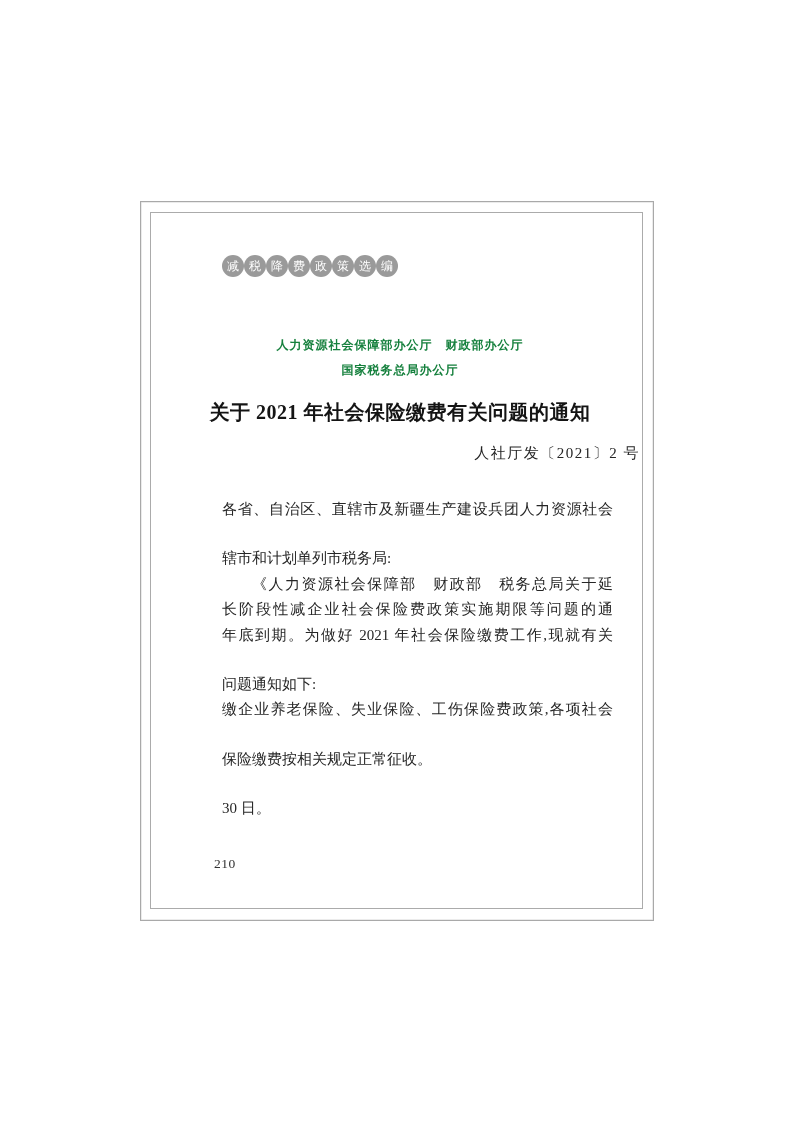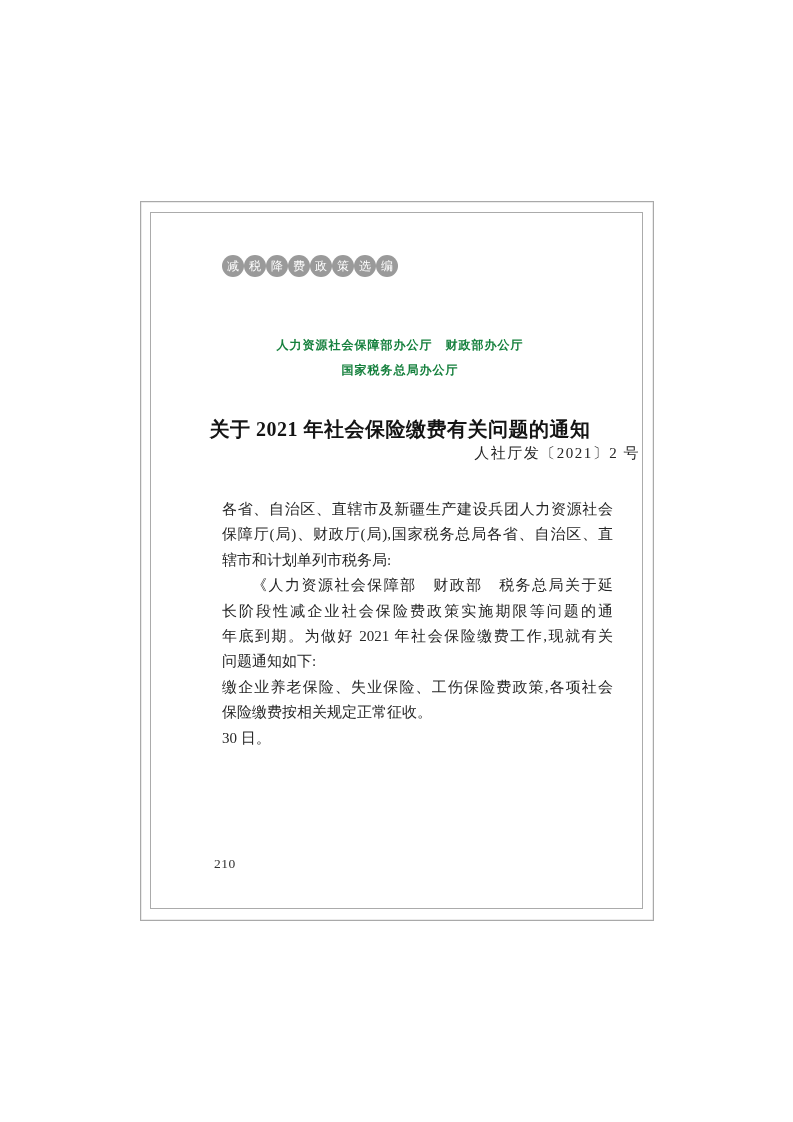--- a/index.html
+++ b/index.html
@@ -66,21 +66,20 @@
     position: absolute;
     left: 150px;
     top: 399px;
     width: 500px;
     text-align: center;
     font-family: "Liberation Serif", serif;
     font-weight: bold;
     font-size: 20px;
     color: #141414;
     letter-spacing: 0.5px;
-    margin-top: 17px;
   }
   .doc-number {
     position: absolute;
     left: 160px;
     top: 444px;
     width: 480px;
     text-align: right;
     font-size: 15px;
     color: #242424;
     letter-spacing: 1.5px;
@@ -98,20 +97,21 @@
     line-height: 25.4px;
     text-align: justify;
     text-align-last: justify;
     overflow: hidden;
   }
   .bline.indent {
     text-indent: 2em;
   }
   .bline.para-end {
     text-align-last: left;
+    margin-top: 24px;
   }
   .page-number {
     position: absolute;
     left: 214px;
     top: 856px;
     font-size: 13.5px;
     color: #333333;
     letter-spacing: 0.5px;
   }
 </style>
@@ -138,21 +138,20 @@
     <div>人力资源社会保障部办公厅　财政部办公厅</div>
     <div>国家税务总局办公厅</div>
   </div>
 
   <div class="doc-title">关于 2021 年社会保险缴费有关问题的通知</div>
 
   <div class="doc-number">人社厅发〔2021〕2 号</div>
 
   <div class="body-block">
     <div class="bline">各省、自治区、直辖市及新疆生产建设兵团人力资源社会</div>
-    <div class="bline">保障厅(局)、财政厅(局),国家税务总局各省、自治区、直</div>
     <div class="bline para-end">辖市和计划单列市税务局:</div>
     <div class="bline indent">《人力资源社会保障部　财政部　税务总局关于延</div>
     <div class="bline">长阶段性减企业社会保险费政策实施期限等问题的通</div>
     <div class="bline">年底到期。为做好 2021 年社会保险缴费工作,现就有关</div>
     <div class="bline para-end">问题通知如下:</div>
     <div class="bline">缴企业养老保险、失业保险、工伤保险费政策,各项社会</div>
     <div class="bline para-end">保险缴费按相关规定正常征收。</div>
     <div class="bline para-end">30 日。</div>
   </div>
 

